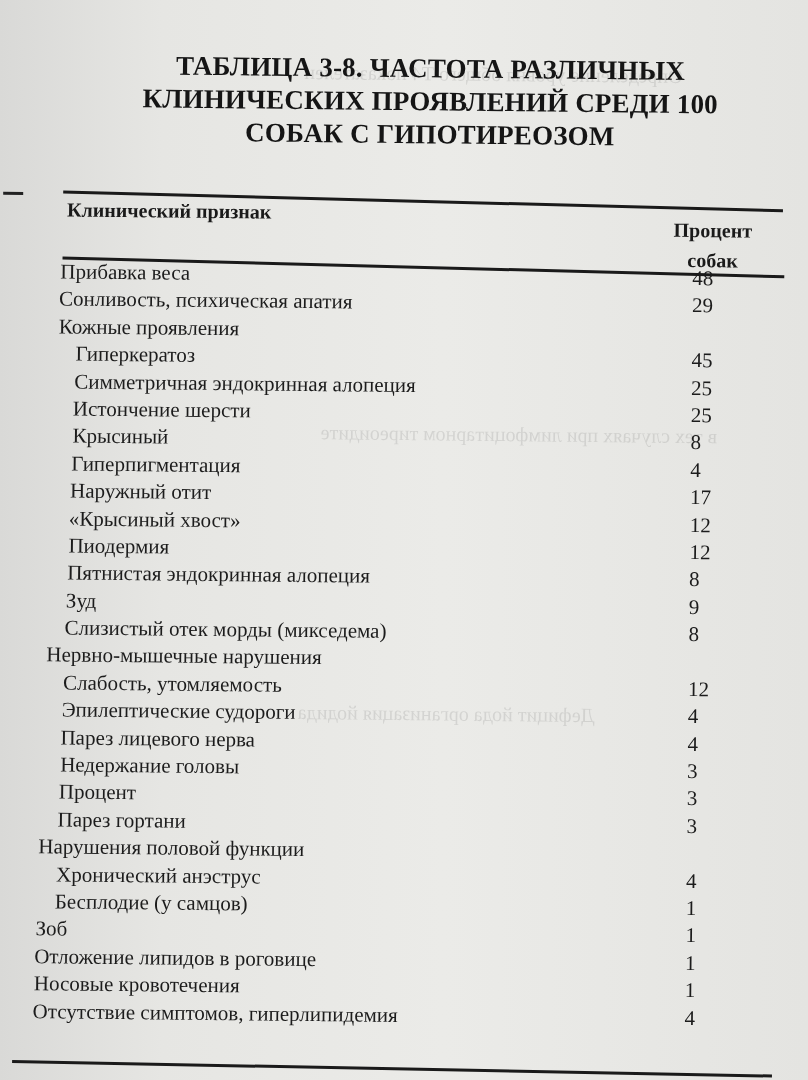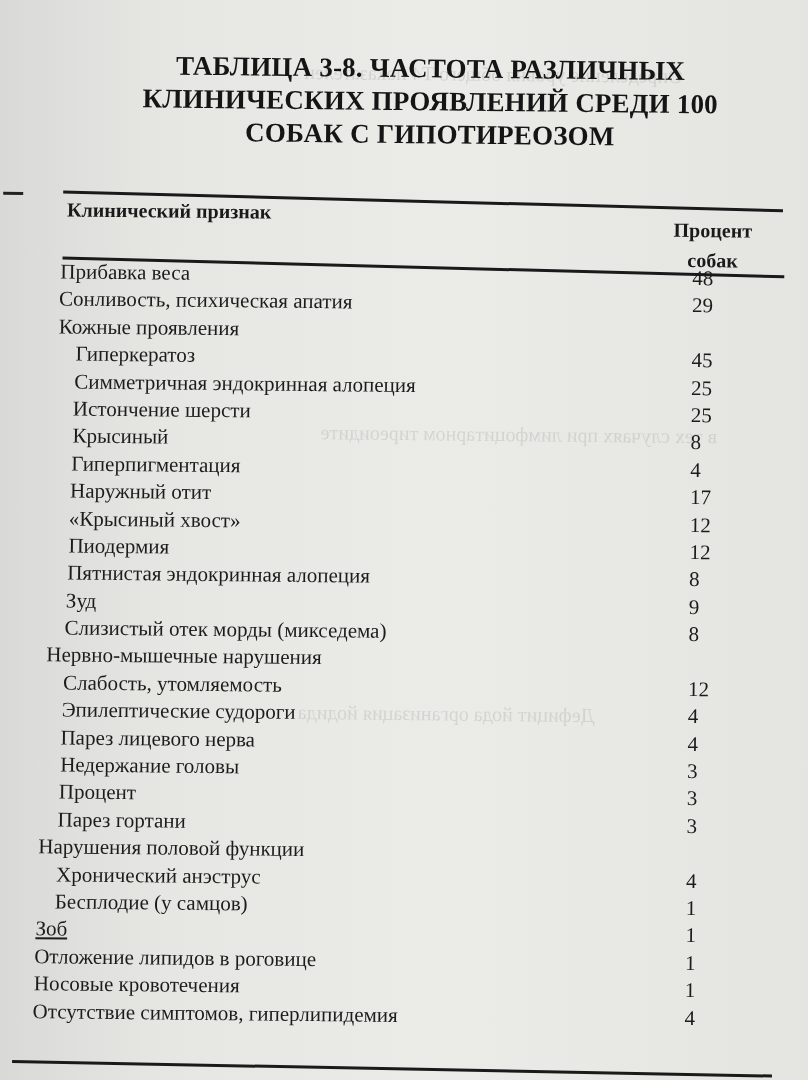--- a/index.html
+++ b/index.html
@@ -149,21 +149,21 @@
       </div>
       <div class="row">
         <span class="label ind1" style="margin-left: -16px;">Хронический анэструс</span>
         <span class="val">4</span>
       </div>
       <div class="row">
         <span class="label ind1" style="margin-left: -17px;">Бесплодие (у самцов)</span>
         <span class="val">1</span>
       </div>
       <div class="row">
-        <span class="label ind0" style="margin-left: -18px; text-decoration: underline;">Зоб</span>
+        <span class="label ind0" style="margin-left: -18px;">Зоб</span>
         <span class="val">1</span>
       </div>
       <div class="row">
         <span class="label ind0" style="margin-left: -19px;">Отложение липидов в роговице</span>
         <span class="val">1</span>
       </div>
       <div class="row">
         <span class="label ind0" style="margin-left: -19px;">Носовые кровотечения</span>
         <span class="val">1</span>
       </div>

